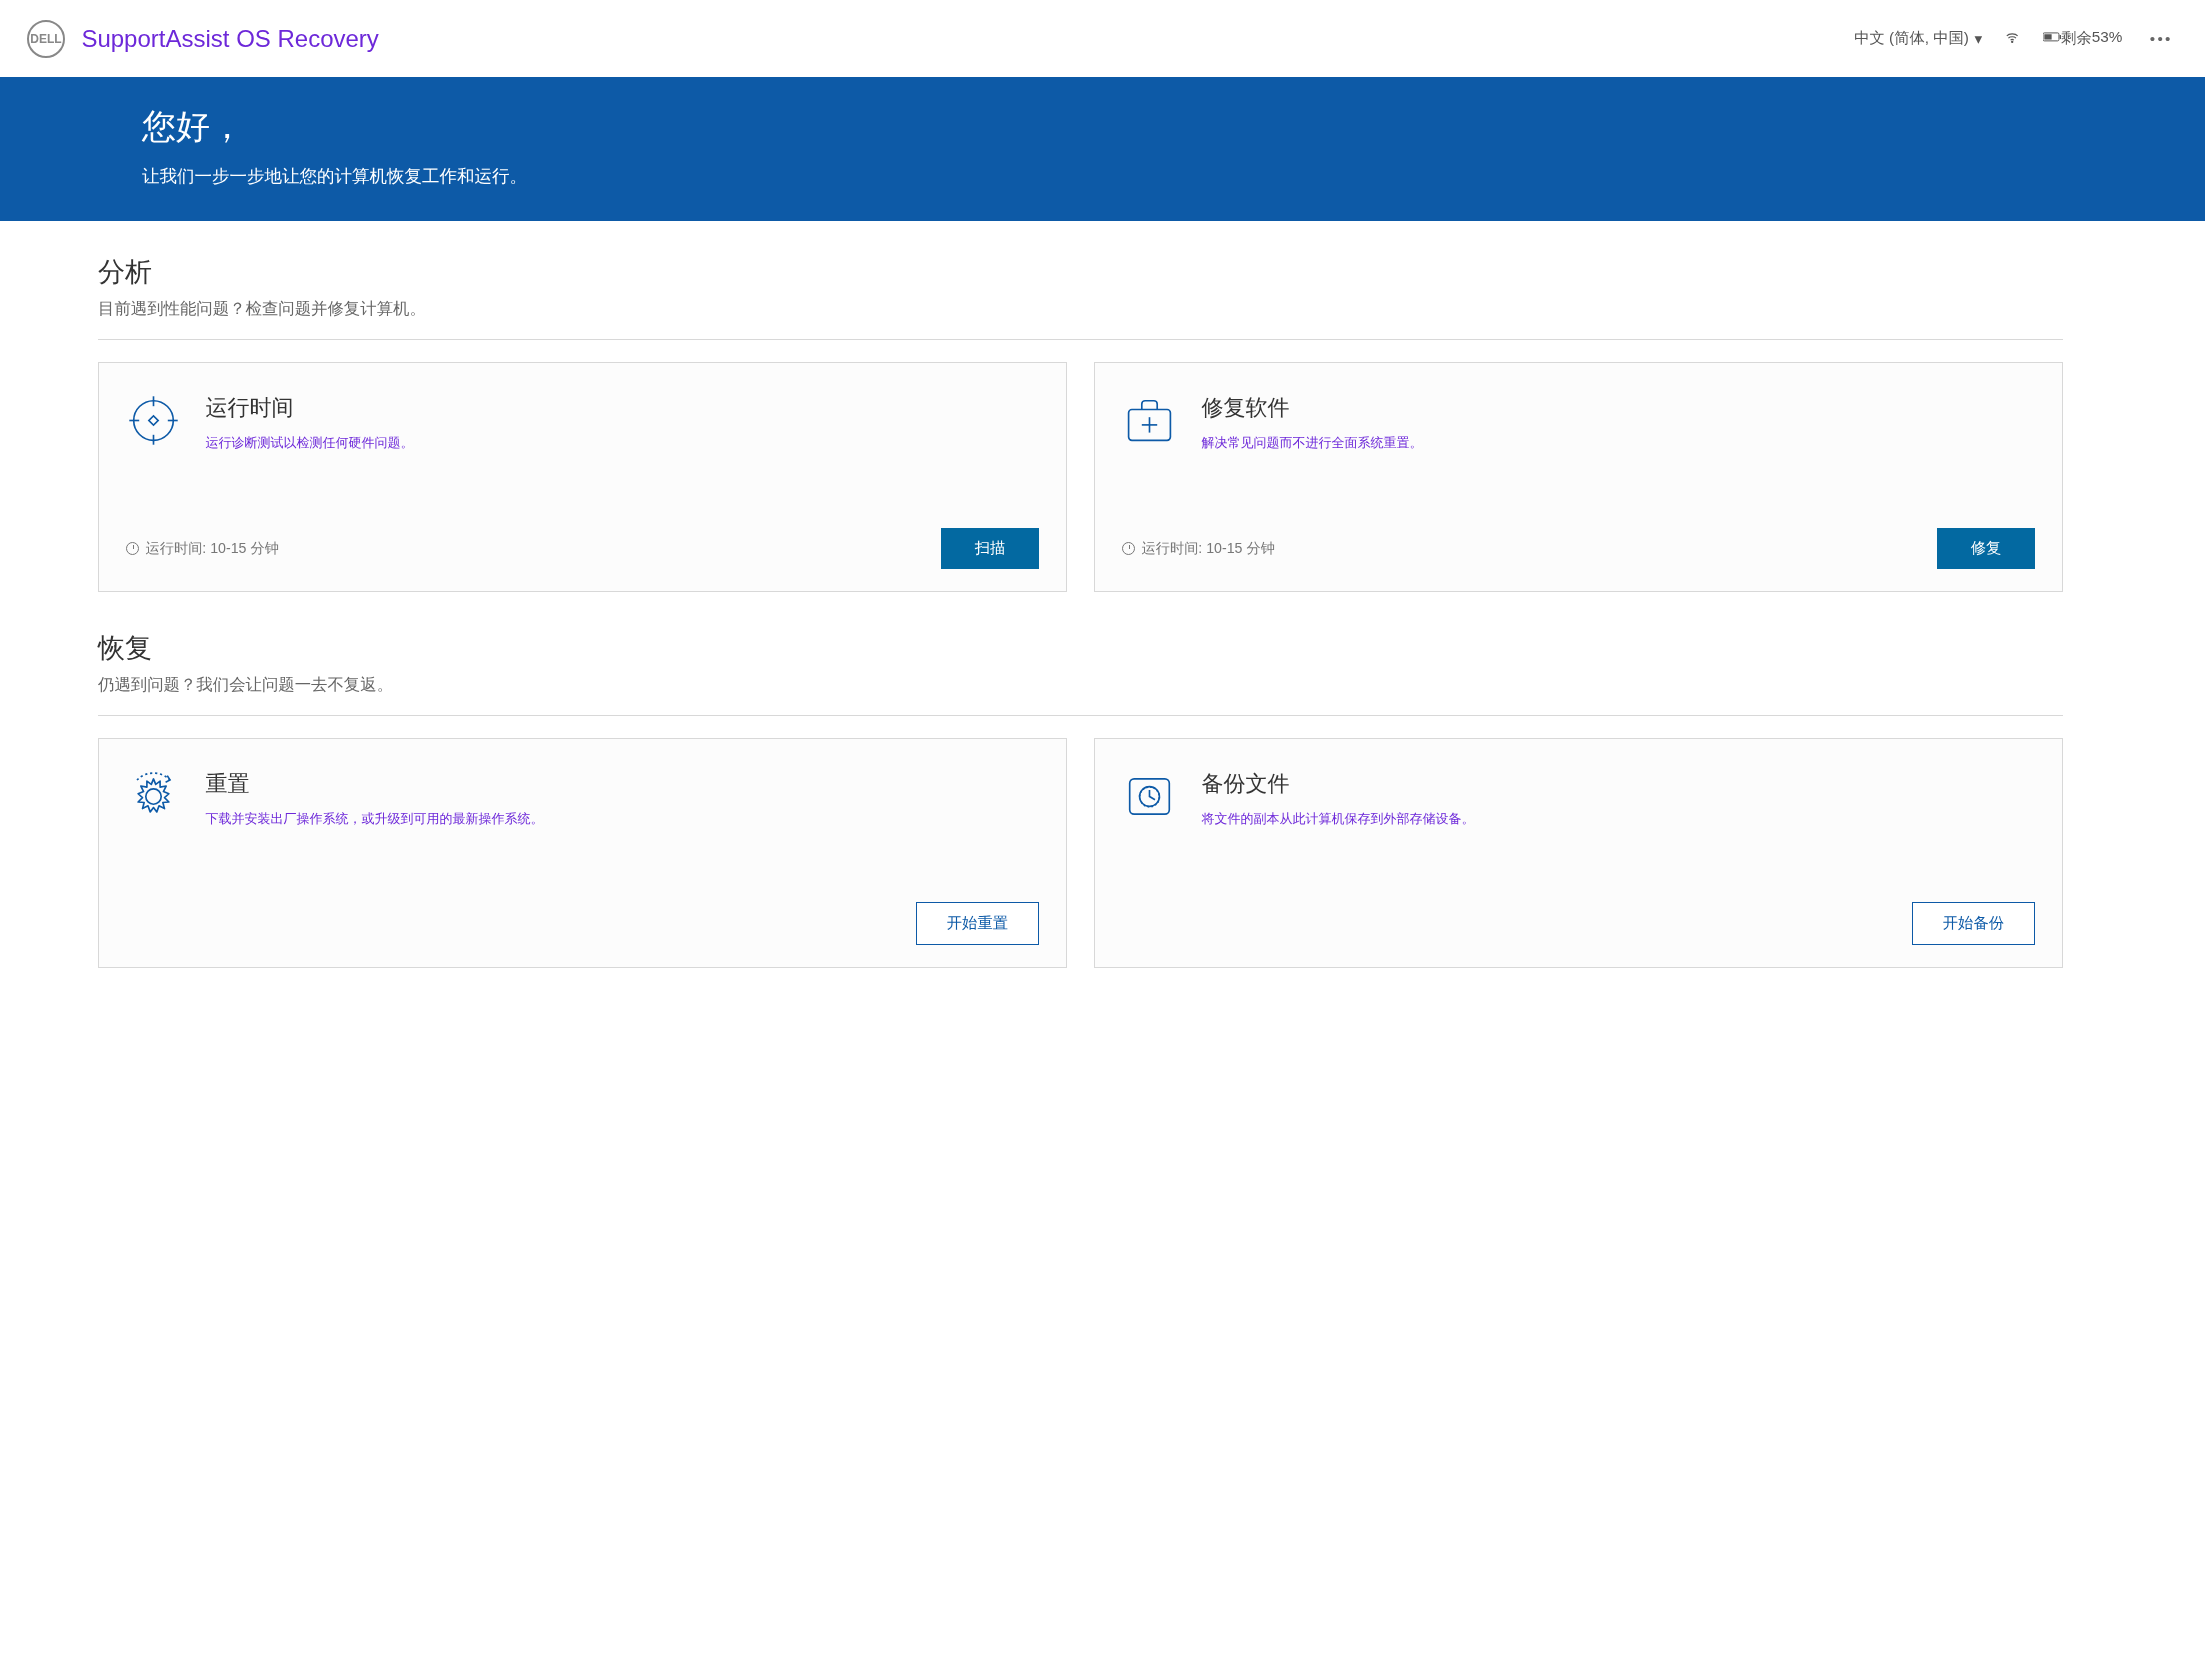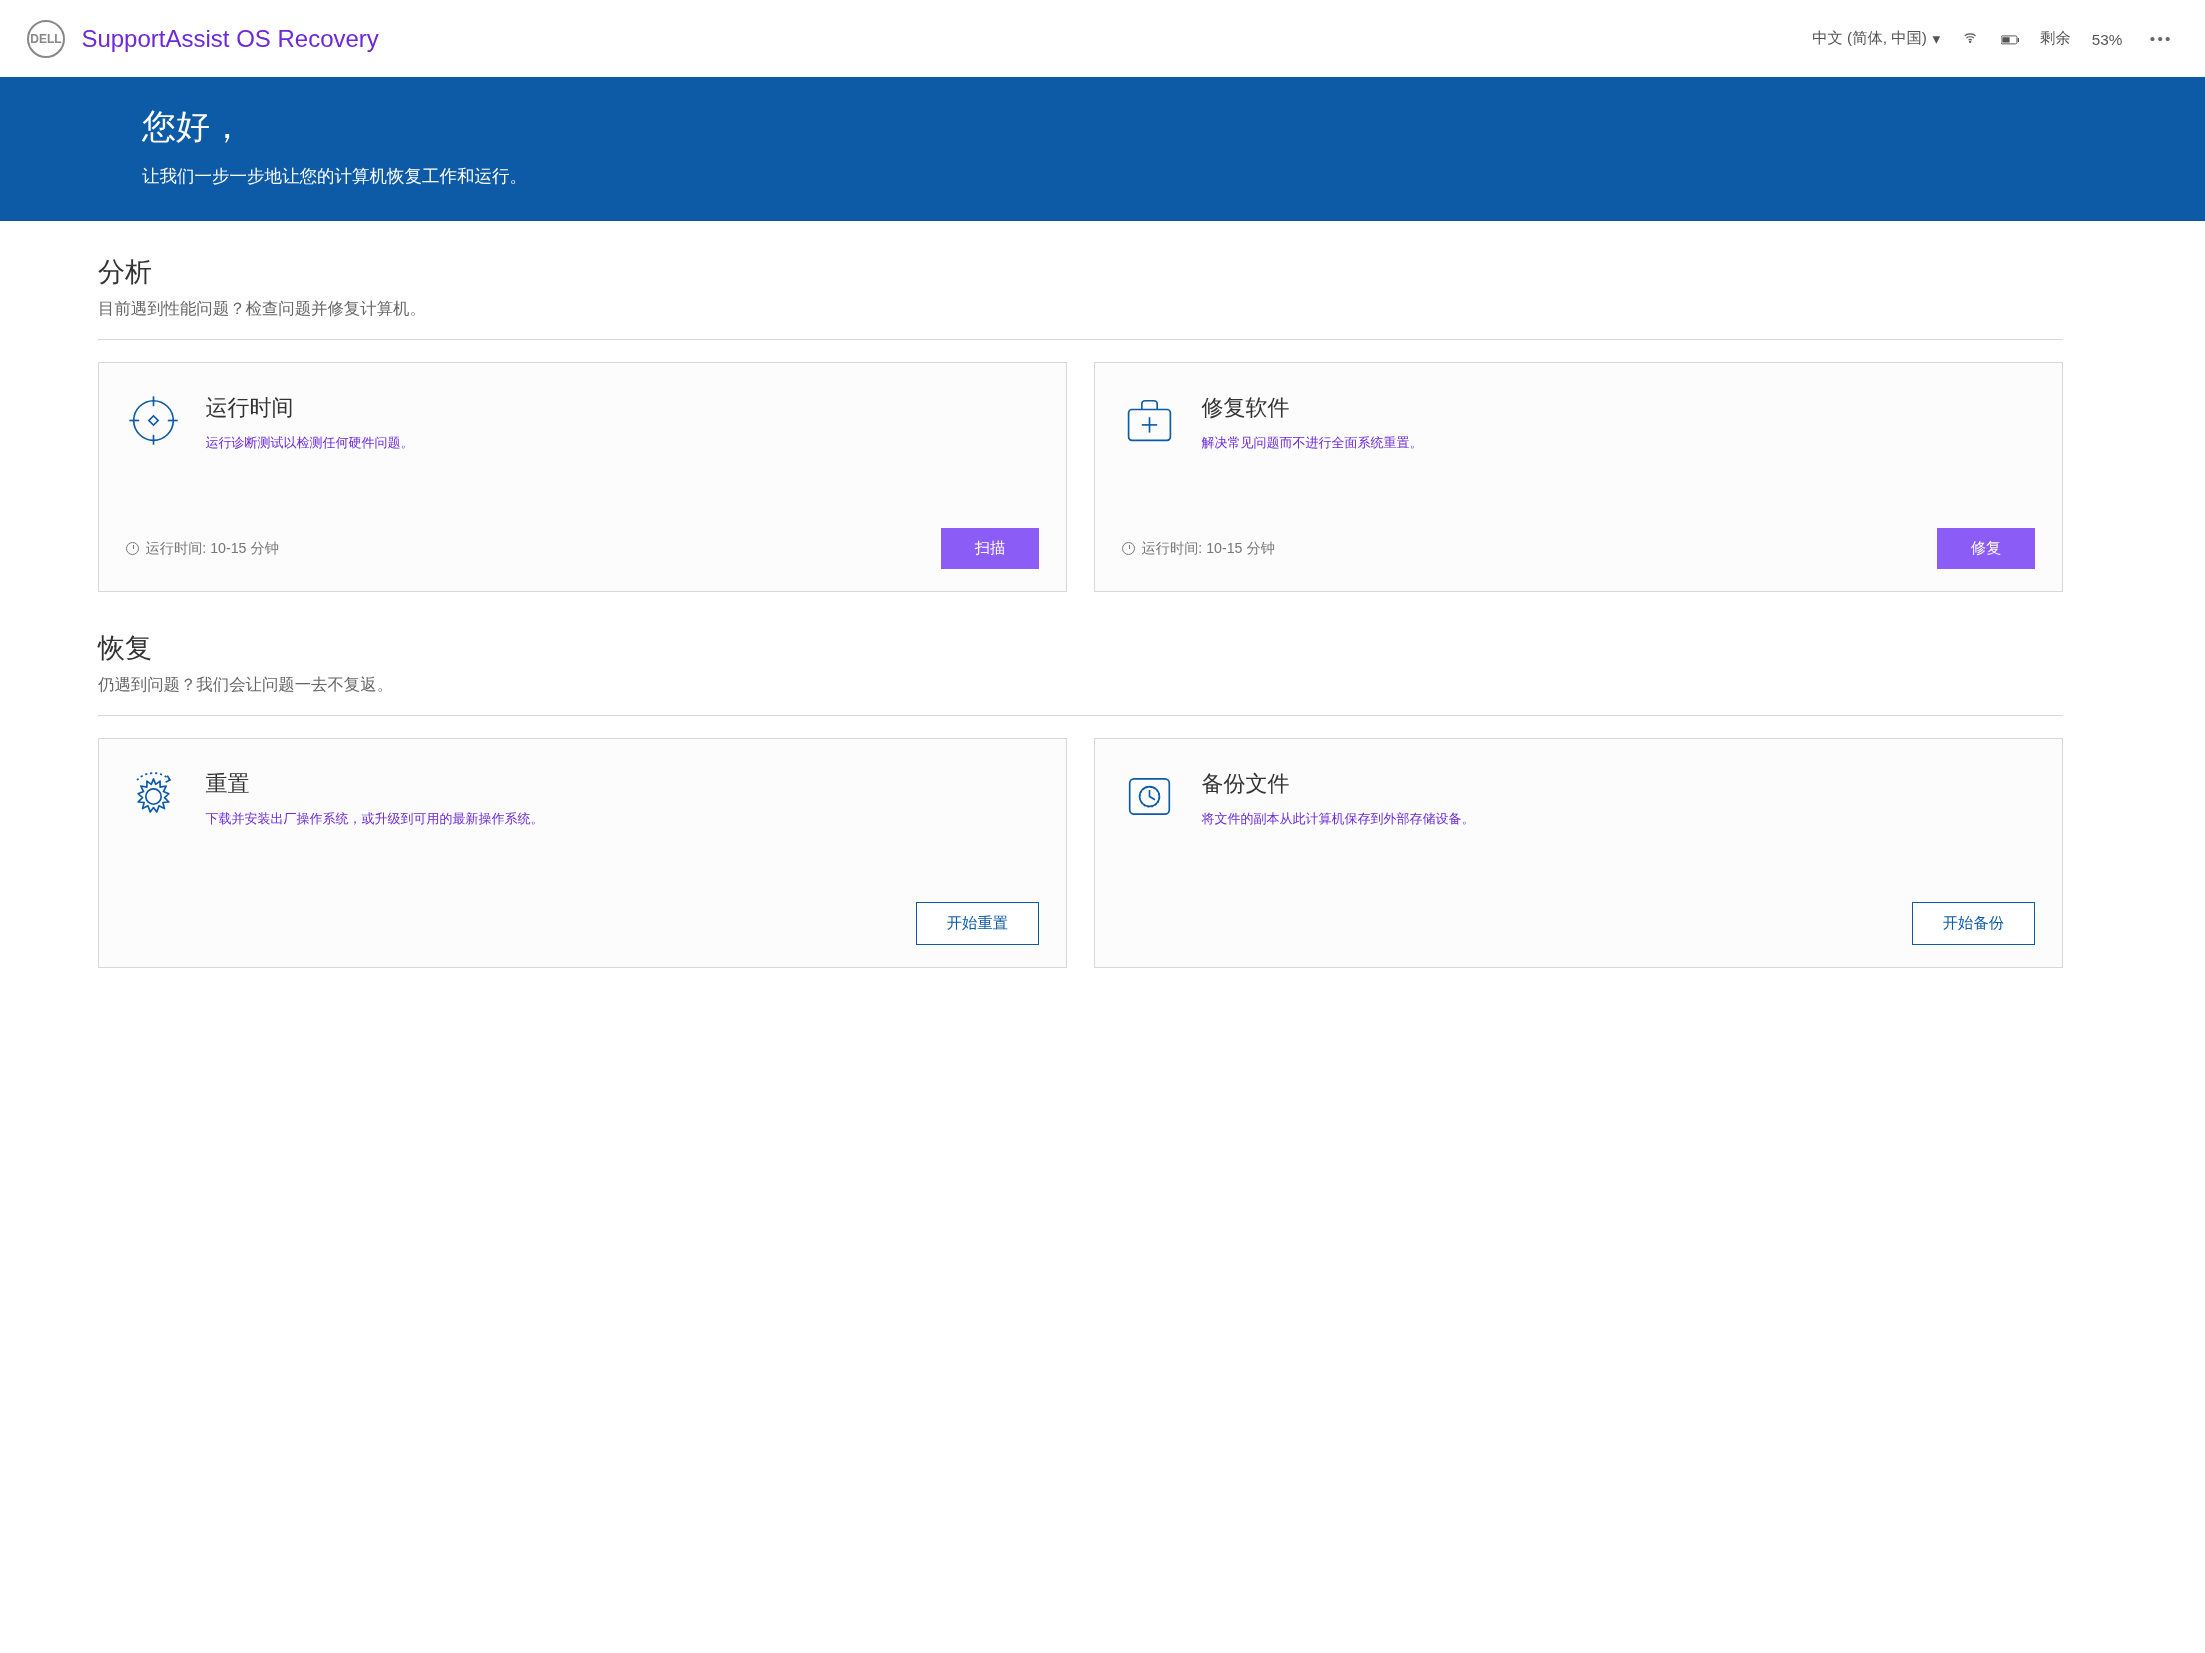--- a/index.html
+++ b/index.html
@@ -58,22 +58,22 @@
       color: #555;
     }
     .lang-selector {
       display: flex;
       align-items: center;
       gap: 5.5px;
       cursor: pointer;
     }
     .battery-ind {
       display: flex;
-      align-items: flex-end;
-      gap: 21px;
+      align-items: flex-start;
+      gap: 0;
     }
     .more-dots {
       letter-spacing: 2.2px;
       font-size: 15.3px;
       cursor: pointer;
       padding: 0 5.5px;
       color: #666;
     }
     
     .banner {
@@ -190,21 +190,21 @@
     }
     .btn {
       padding: 9.8px 30px;
       font-size: 15.3px;
       cursor: pointer;
       border: none;
       text-align: center;
       min-width: 98px;
     }
     .btn-primary {
-      background: #8b5cf6;
+      background: #0369a1;
       color: #ffffff;
     }
     .btn-outline {
       background: #ffffff;
       color: #0d5aa7;
       border: 1.1px solid #0d5aa7;
     }
     .spacer { flex: 1; }
   </style>
 </head>

